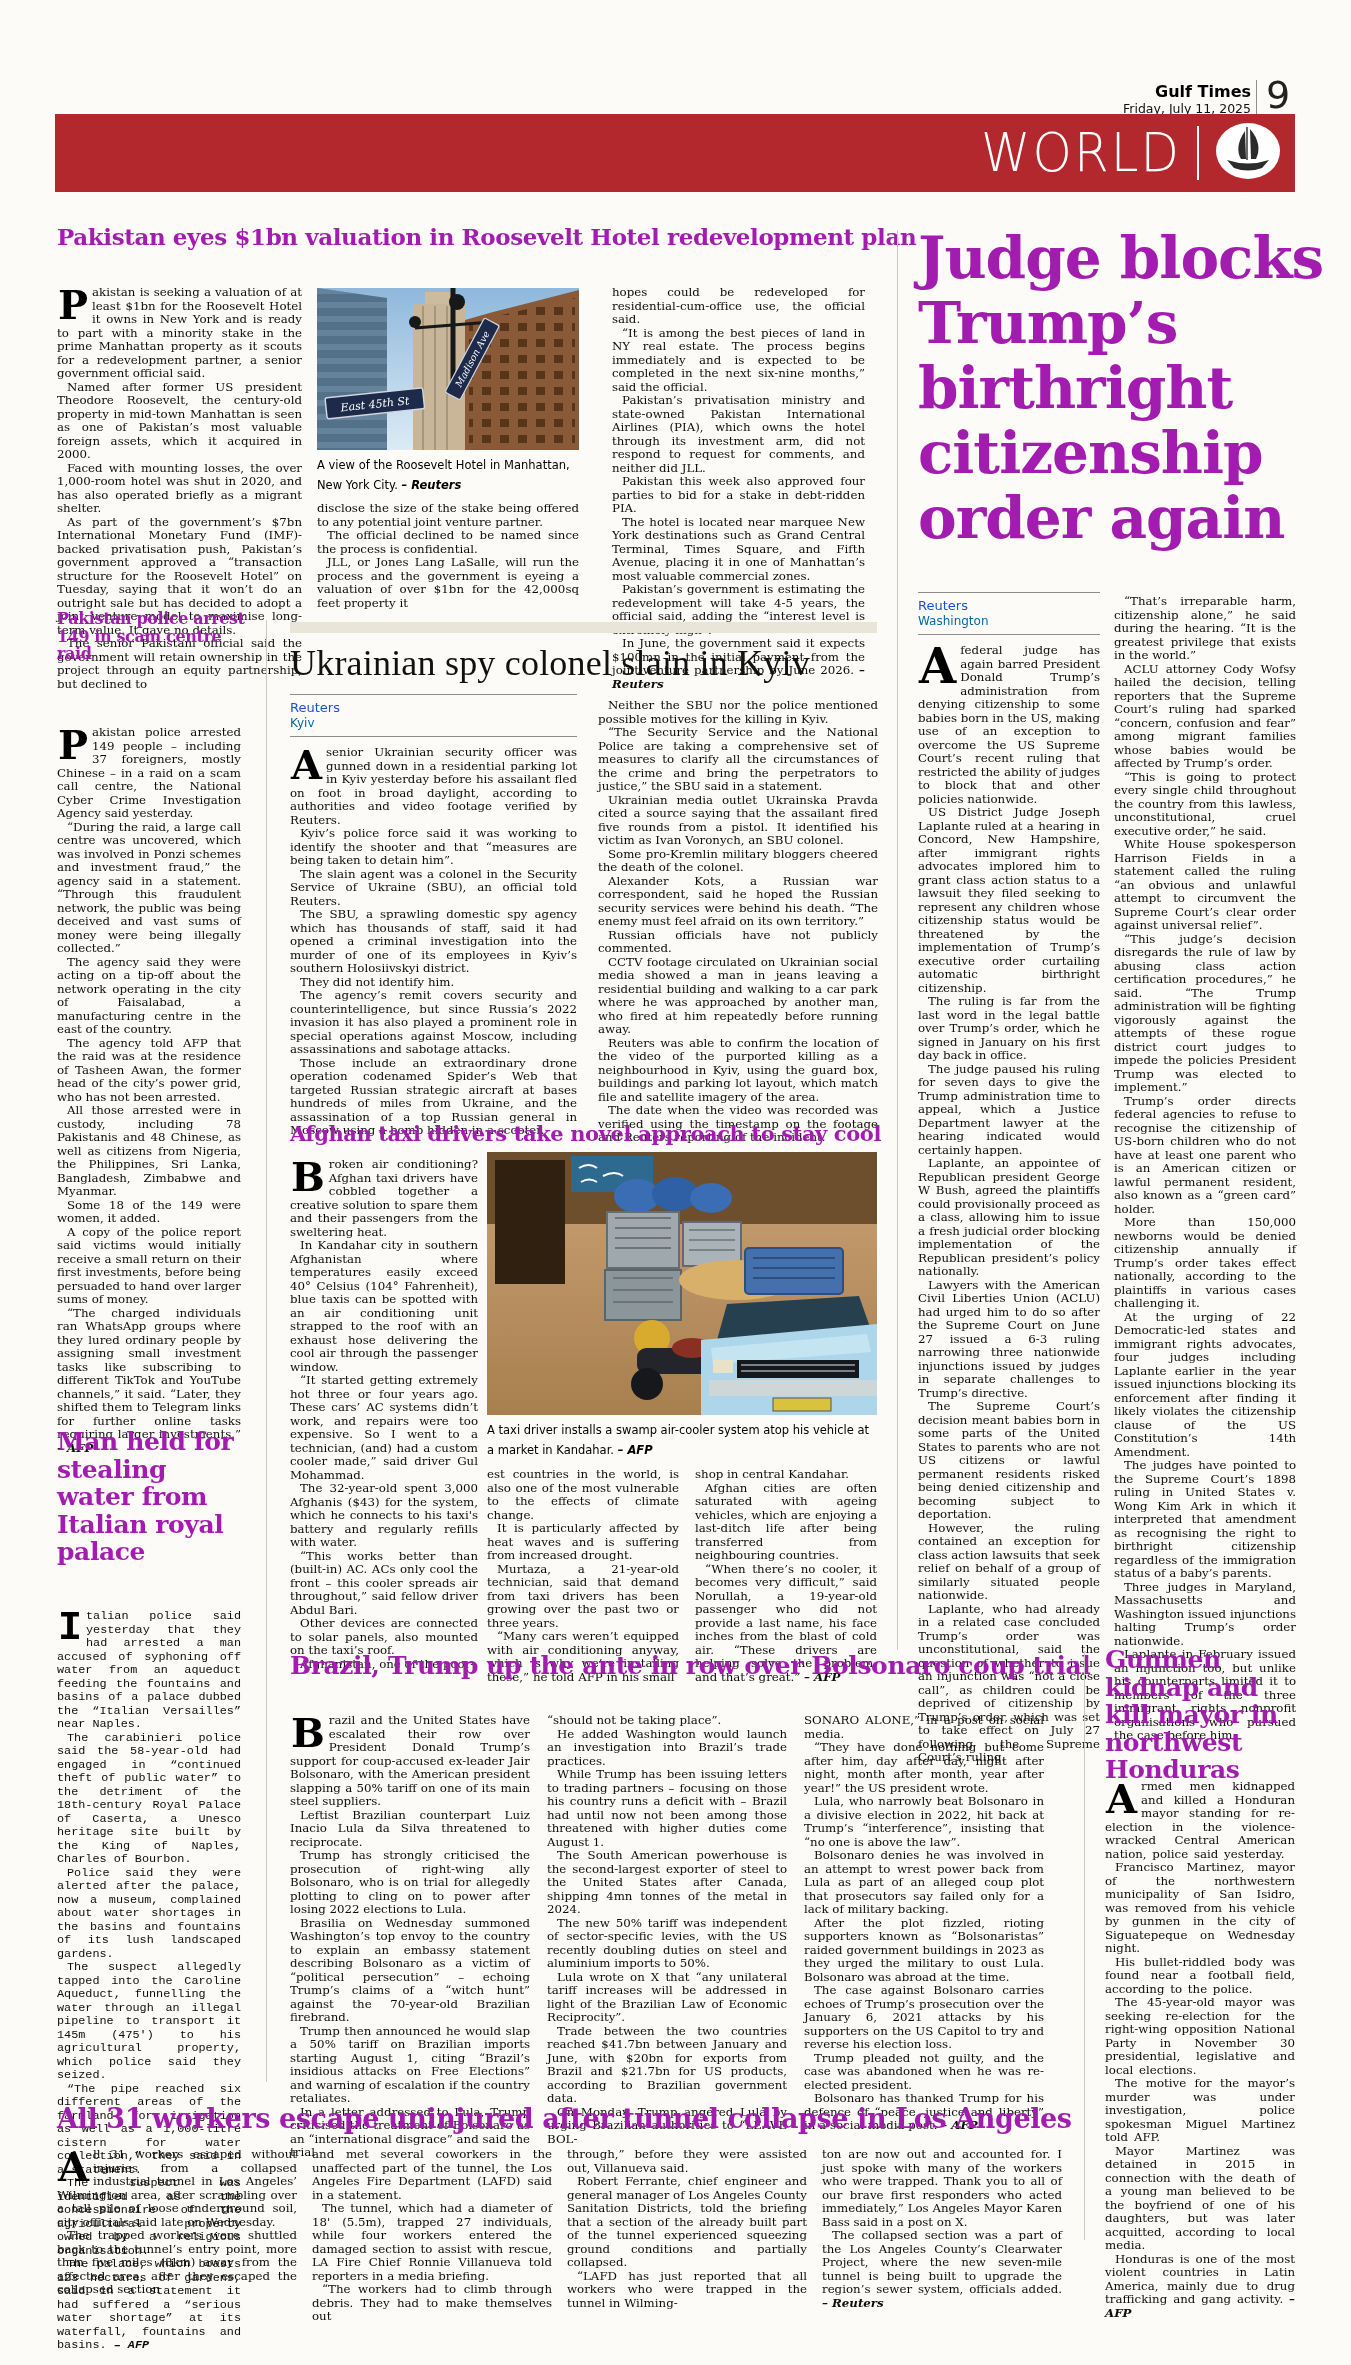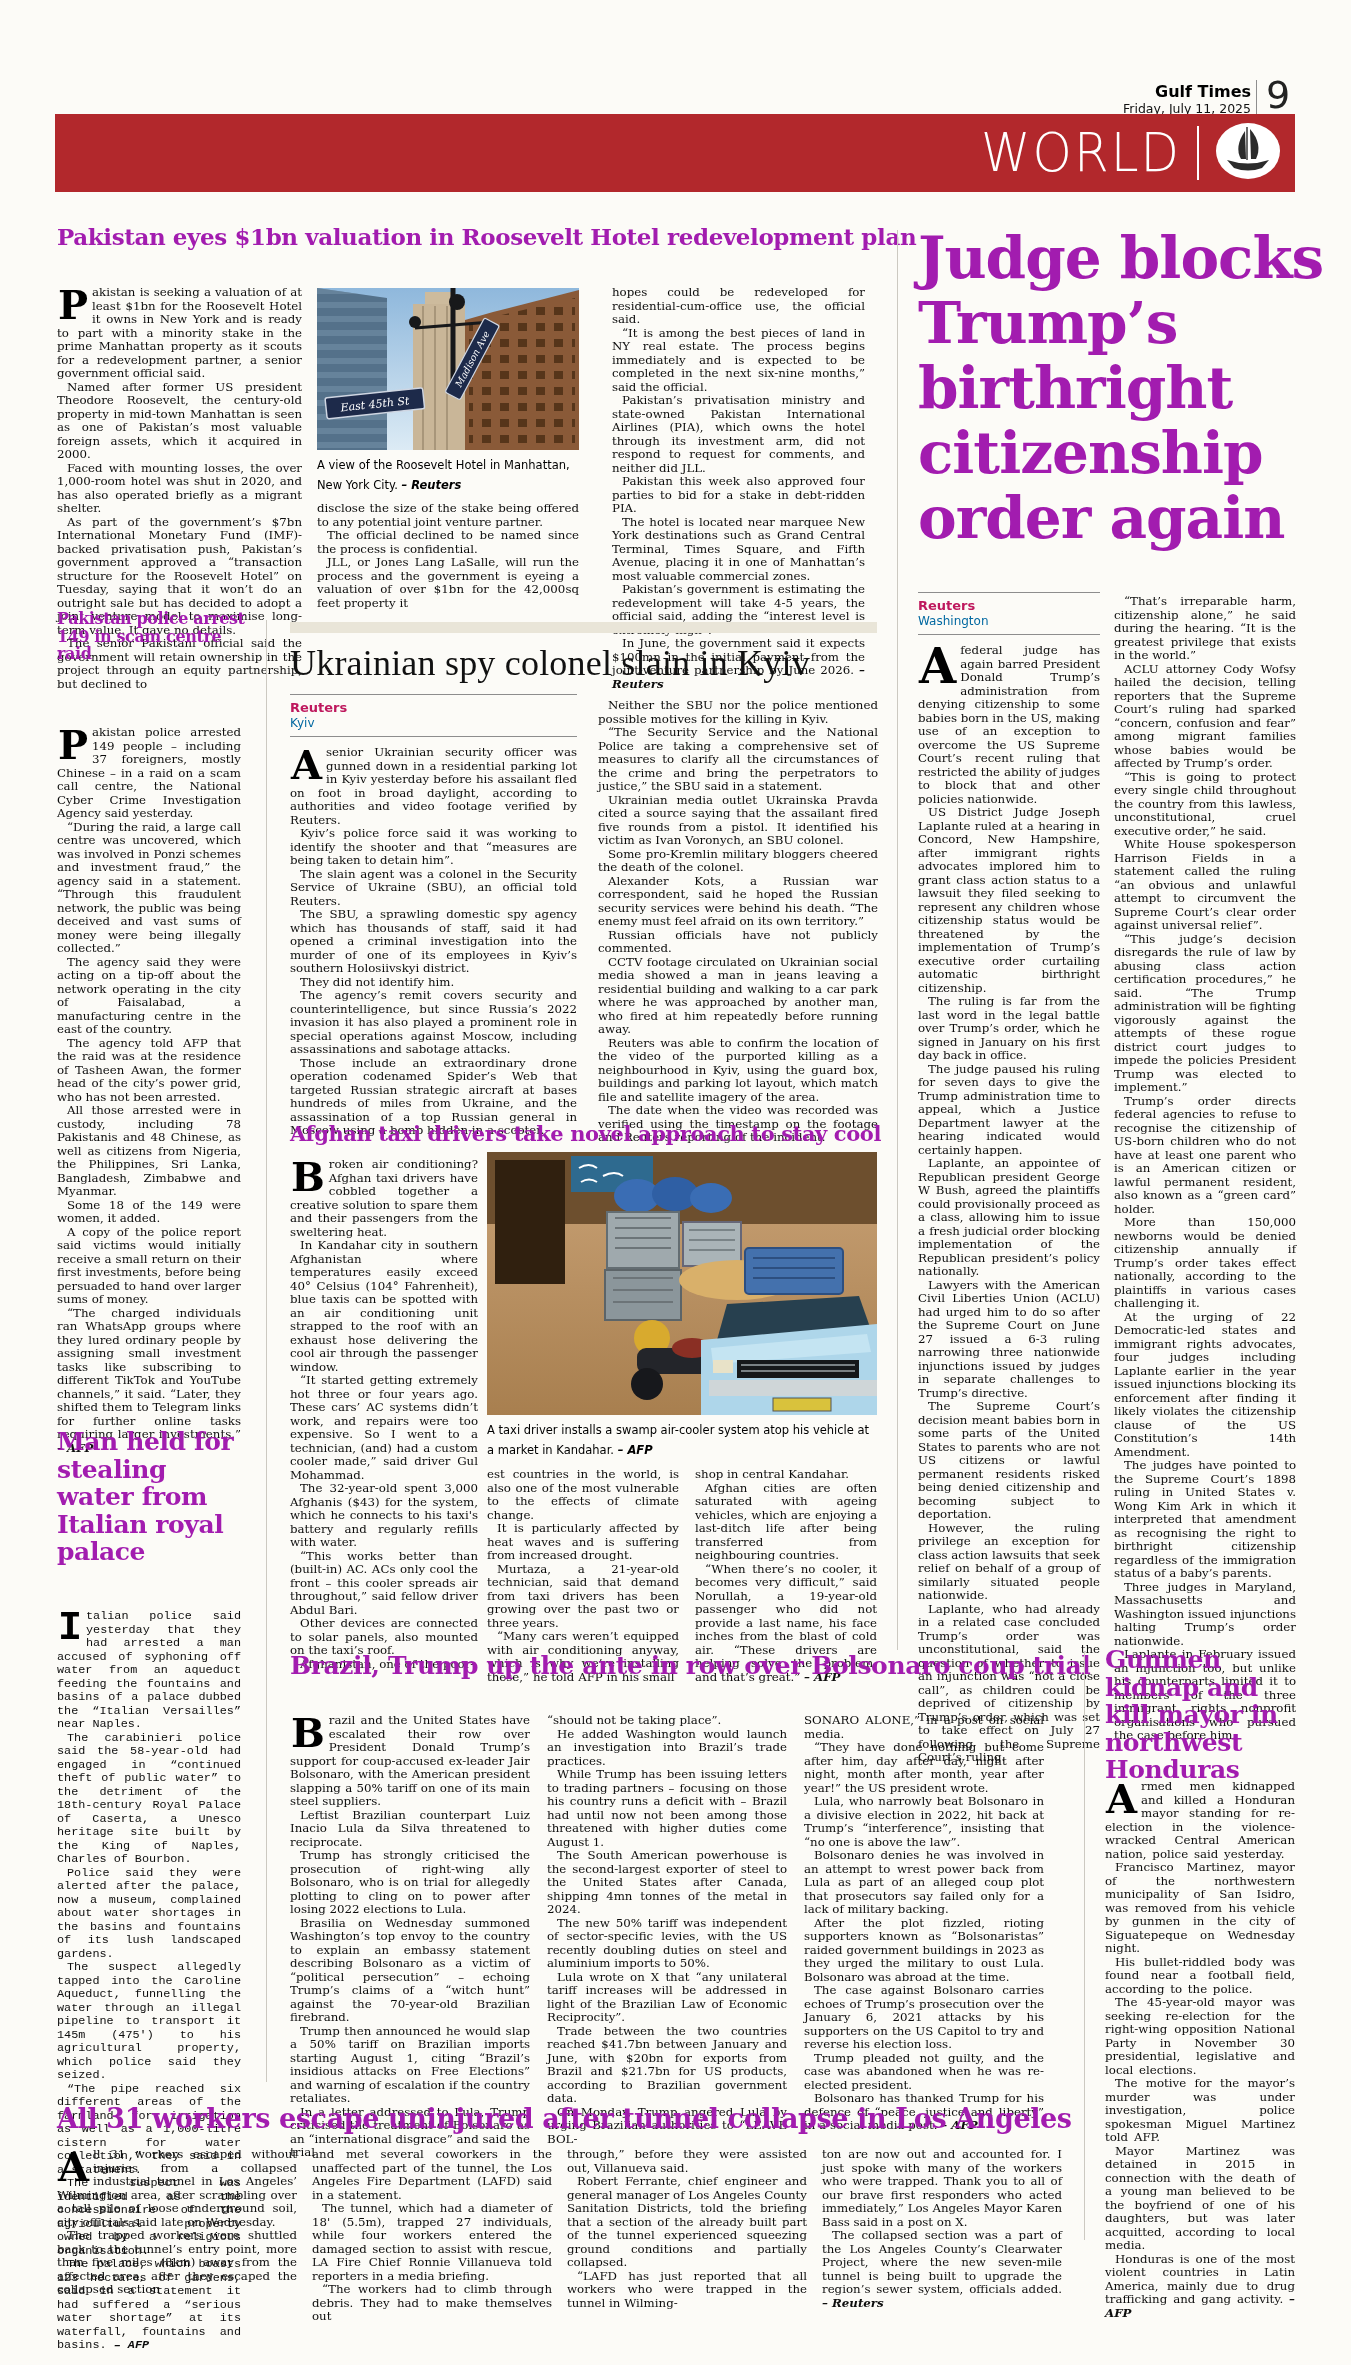--- a/index.html
+++ b/index.html
@@ -16,21 +16,21 @@
     font-family:"DejaVu Serif", serif; }
   .bodycol .para { margin:0; text-indent:10px; }
   .bodycol .para.cont { text-indent:0; }
   .dropcap > .para:first-child { text-indent:0; }
   .dropcap > .para:first-child::first-letter { float:left; font-size:40px; line-height:33px;
     padding:2px 4px 0 1px; font-weight:700; color:#000; }
   .judge-drop > .para:first-child::first-letter { font-size:48px; line-height:40px; }
   .agency { font-weight:700; font-style:italic; }
   .byline { border-top:1px solid #8d8d8d; border-bottom:1px solid #8d8d8d;
     padding:5px 0 6px 0; margin-bottom:9px; font-family:"DejaVu Sans", sans-serif; }
-  .byline .ag { font-weight:700; font-size:13px; color:#be185d; }
+  .byline .ag { font-weight:400; font-size:13px; color:#1d4ed8; }
   .byline .loc { font-size:12px; color:#0369a1; margin-top:1px; }
   .caption { font-family:"DejaVu Sans", sans-serif; font-size:11.5px; line-height:20px;
     color:#000; margin-top:5px; text-align:left; }
   .vrule { width:1px; background:#ccc9c1; }
   .strip { background:#e9e5d8; }
   .flexrow { display:flex; align-items:flex-start; }
   .masthead-meta { text-align:right; font-family:"DejaVu Sans", sans-serif; }
   .masthead-meta .paper { font-weight:700; font-size:16px; color:#000; line-height:1.1; }
   .masthead-meta .date { font-size:12.5px; color:#111; }
   .pagenum { font-family:"DejaVu Sans", sans-serif; font-size:38px; color:#222; line-height:1; }
@@ -146,21 +146,21 @@
       <div class="loc">Washington</div>
     </div>
     <div class="bodycol dropcap judge-drop">
         <p class="para">A federal judge has again barred President Donald Trump’s administration from denying citizenship to some babies born in the US, making use of an exception to overcome the US Supreme Court’s recent ruling that restricted the ability of judges to block that and other policies nationwide.</p>
         <p class="para">US District Judge Joseph Laplante ruled at a hearing in Concord, New Hampshire, after immigrant rights advocates implored him to grant class action status to a lawsuit they filed seeking to represent any children whose citizenship status would be threatened by the implementation of Trump’s executive order curtailing automatic birthright citizenship.</p>
         <p class="para">The ruling is far from the last word in the legal battle over Trump’s order, which he signed in January on his first day back in office.</p>
         <p class="para">The judge paused his ruling for seven days to give the Trump administration time to appeal, which a Justice Department lawyer at the hearing indicated would certainly happen.</p>
         <p class="para">Laplante, an appointee of Republican president George W Bush, agreed the plaintiffs could provisionally proceed as a class, allowing him to issue a fresh judicial order blocking implementation of the Republican president’s policy nationally.</p>
         <p class="para">Lawyers with the American Civil Liberties Union (ACLU) had urged him to do so after the Supreme Court on June 27 issued a 6-3 ruling narrowing three nationwide injunctions issued by judges in separate challenges to Trump’s directive.</p>
         <p class="para">The Supreme Court’s decision meant babies born in some parts of the United States to parents who are not US citizens or lawful permanent residents risked being denied citizenship and becoming subject to deportation.</p>
-        <p class="para">However, the ruling privilege an exception for class action lawsuits that seek relief on behalf of a group of similarly situated people nationwide.</p>
+        <p class="para">However, the ruling contained an exception for class action lawsuits that seek relief on behalf of a group of similarly situated people nationwide.</p>
         <p class="para">Laplante, who had already in a related case concluded Trump’s order was unconstitutional, said the question of whether to issue an injunction was “not a close call”, as children could be deprived of citizenship by Trump’s order, which was set to take effect on July 27 following the Supreme Court’s ruling.</p>
       </div>
   </div>
   <div class="bodycol" style="width:182px; padding-top:3px;">
       <p class="para">“That’s irreparable harm, citizenship alone,” he said during the hearing. “It is the greatest privilege that exists in the world.”</p>
       <p class="para">ACLU attorney Cody Wofsy hailed the decision, telling reporters that the Supreme Court’s ruling had sparked “concern, confusion and fear” among migrant families whose babies would be affected by Trump’s order.</p>
       <p class="para">“This is going to protect every single child throughout the country from this lawless, unconstitutional, cruel executive order,” he said.</p>
       <p class="para">White House spokesperson Harrison Fields in a statement called the ruling “an obvious and unlawful attempt to circumvent the Supreme Court’s clear order against universal relief”.</p>
       <p class="para">“This judge’s decision disregards the rule of law by abusing class action certification procedures,” he said. “The Trump administration will be fighting vigorously against the attempts of these rogue district court judges to impede the policies President Trump was elected to implement.”</p>
       <p class="para">Trump’s order directs federal agencies to refuse to recognise the citizenship of US-born children who do not have at least one parent who is an American citizen or lawful permanent resident, also known as a “green card” holder.</p>

